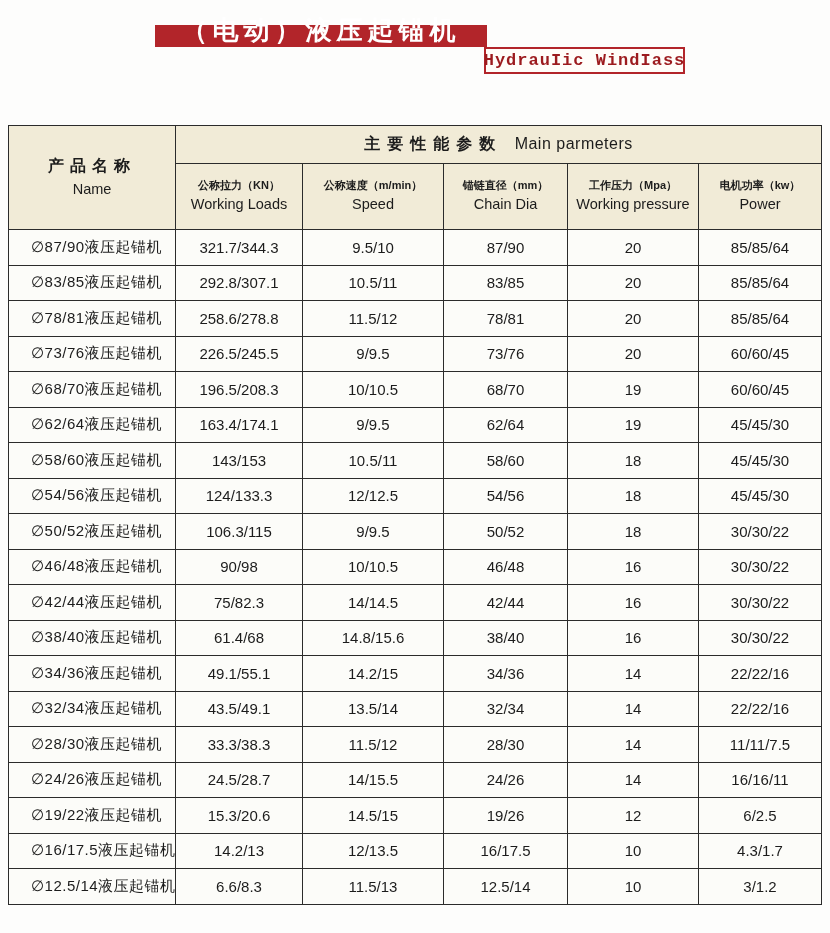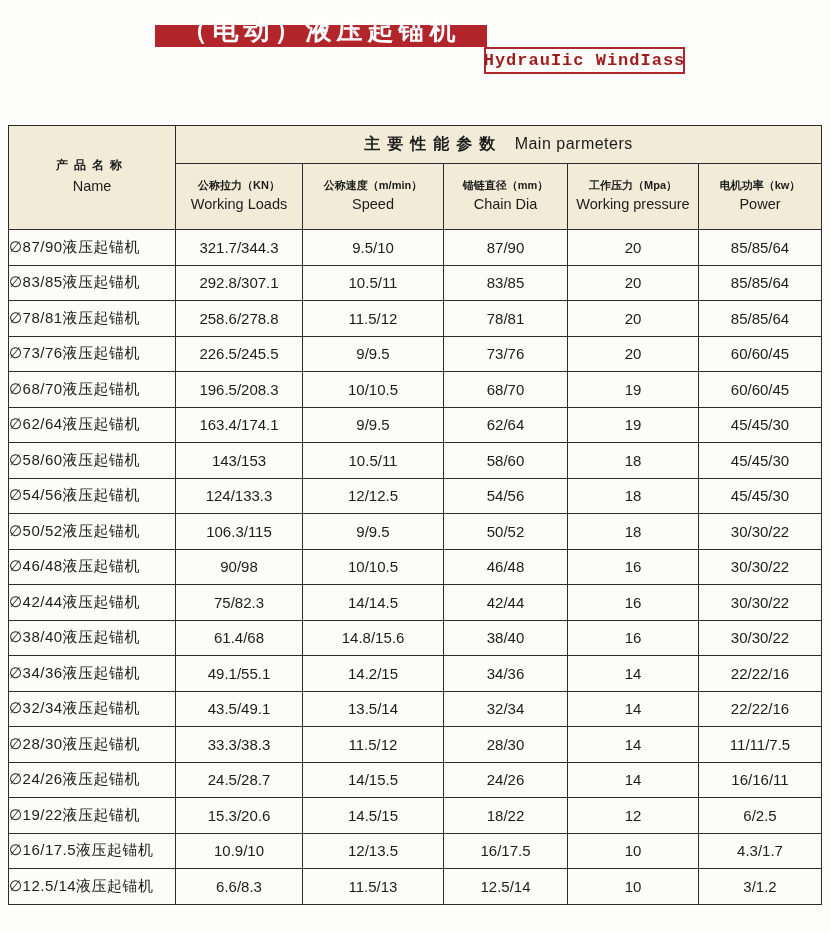--- a/index.html
+++ b/index.html
@@ -53,26 +53,26 @@
     border:1px solid var(--line);
     text-align:center;vertical-align:middle;
     overflow:hidden;white-space:nowrap;
   }
   .spec thead th{background:var(--header-cream);font-weight:normal;margin-top:20px;}
   .group-row{height:38px;}
   .cols-row{height:66px;}
   .g-cn{font-weight:bold;font-size:16px;letter-spacing:7px;}
   .g-en{font-size:16px;letter-spacing:0.5px;margin-left:8px;}
   .h-cn{font-weight:bold;font-size:11px;line-height:1.55;}
-  .h-cn.spaced{letter-spacing:6px;font-size:12px;font-family:Liberation Mono, monospace;}
+  .h-cn.spaced{letter-spacing:6px;font-size:16px;}
   .h-en{font-size:14.5px;line-height:1.5;}
   .spec tbody tr{height:35.5px;}
   .spec tbody td{font-size:15px;background:var(--row-bg);}
   .spec tbody td.name-cell{
-    text-align:left;font-size:15px;letter-spacing:0.5px;
+    text-align:left;padding-left:22px;font-size:15px;letter-spacing:0.5px;
   }
 </style>
 </head>
 <body>
 
 <div class="page">
 
   <div class="title-banner">
     <span class="title-cn">（电动）液压起锚机</span>
   </div>
@@ -249,27 +249,27 @@
     <td>24.5/28.7</td>
     <td>14/15.5</td>
     <td>24/26</td>
     <td>14</td>
     <td>16/16/11</td>
   </tr>
         <tr>
     <td class="name-cell">∅19/22液压起锚机</td>
     <td>15.3/20.6</td>
     <td>14.5/15</td>
-    <td>18/22</td>
+    <td>19/26</td>
     <td>12</td>
     <td>6/2.5</td>
   </tr>
         <tr>
     <td class="name-cell">∅16/17.5液压起锚机</td>
-    <td>10.9/10</td>
+    <td>14.2/13</td>
     <td>12/13.5</td>
     <td>16/17.5</td>
     <td>10</td>
     <td>4.3/1.7</td>
   </tr>
         <tr>
     <td class="name-cell">∅12.5/14液压起锚机</td>
     <td>6.6/8.3</td>
     <td>11.5/13</td>
     <td>12.5/14</td>

